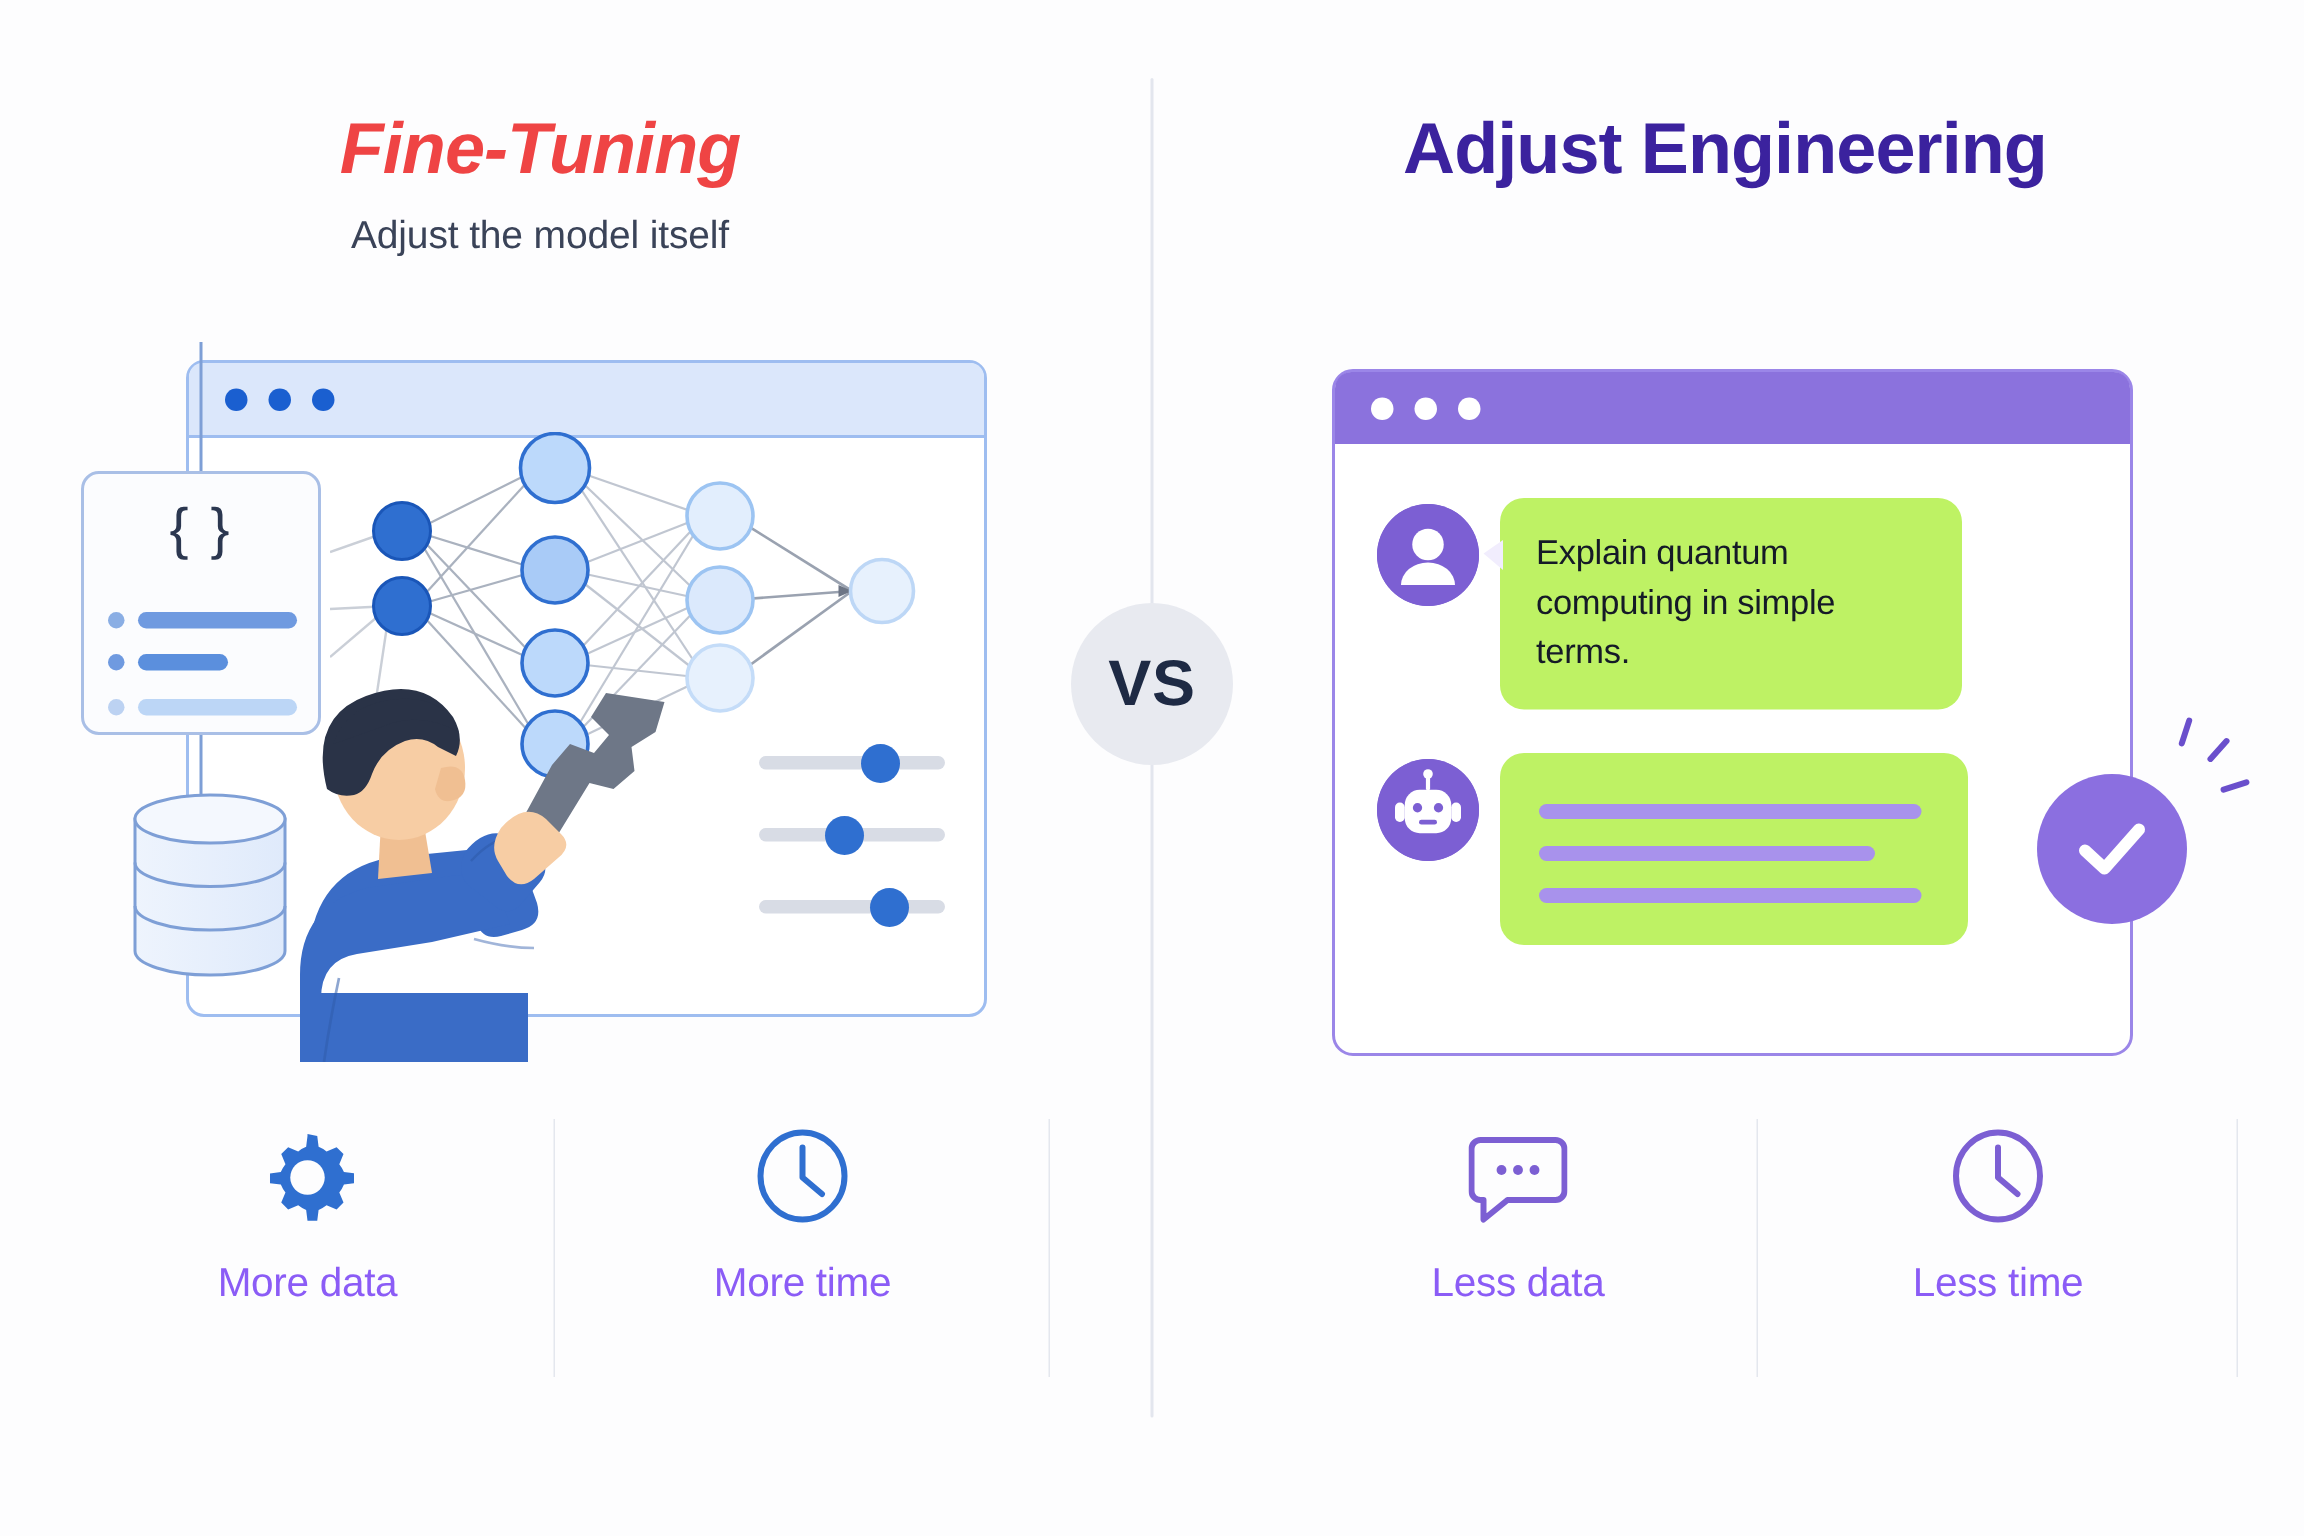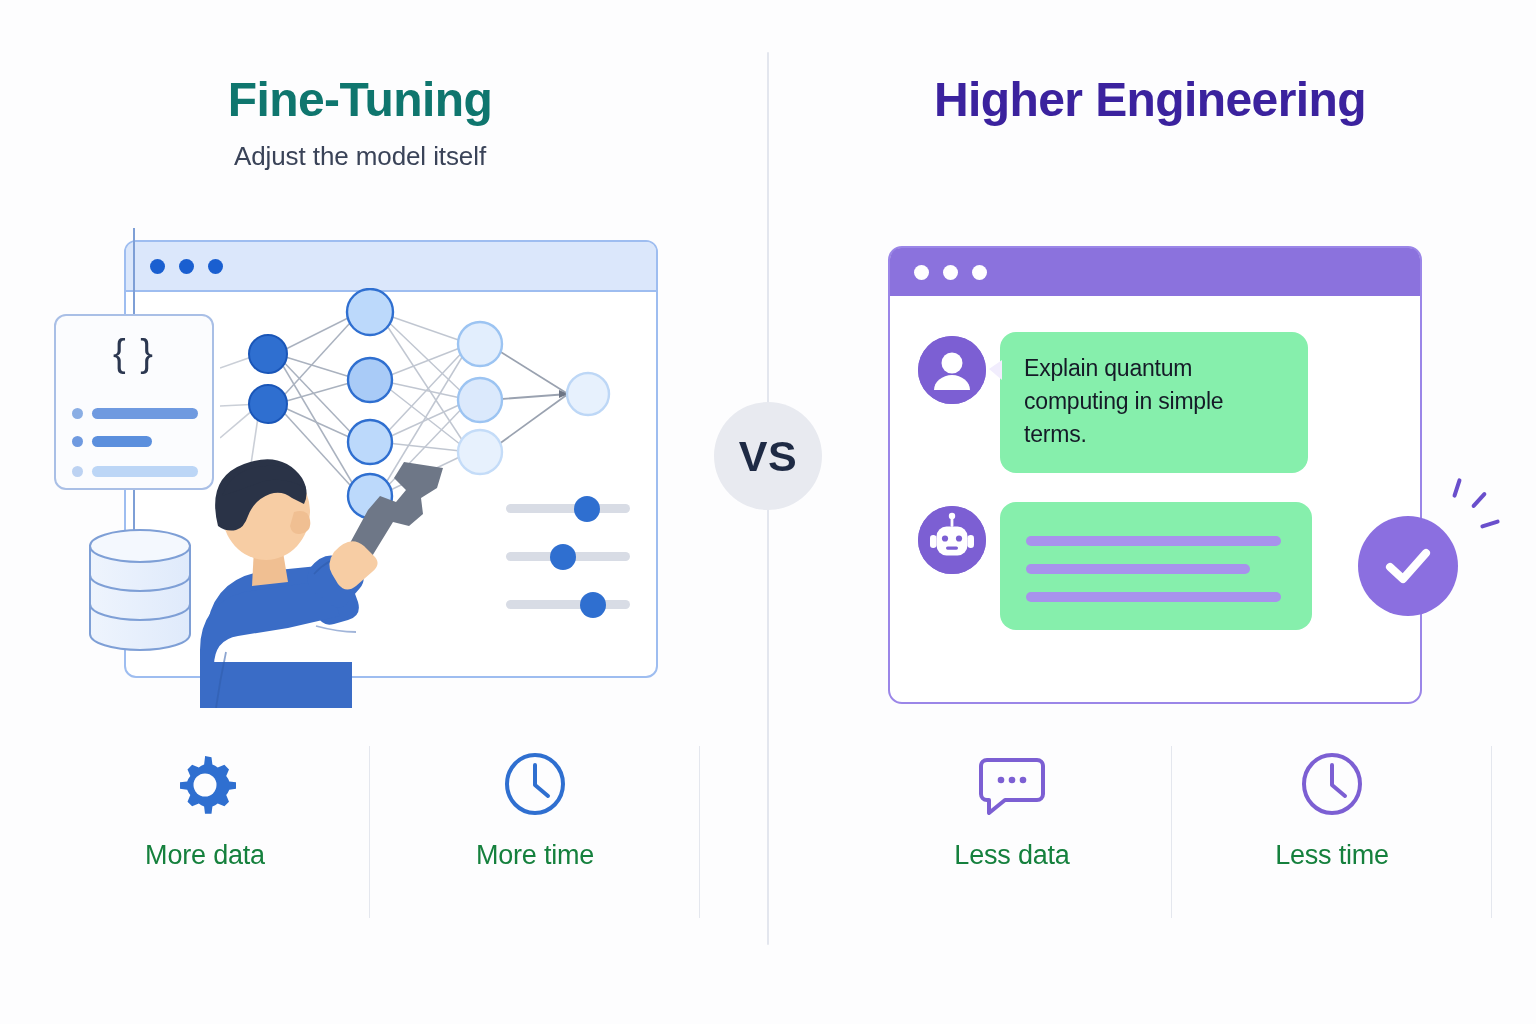--- a/index.html
+++ b/index.html
@@ -26,21 +26,21 @@
 
   
   .col-head{position:absolute;text-align:center;}
   .col-head h1{
     margin:0;font-size:48px;font-weight:bold;letter-spacing:-.6px;line-height:1.1;
   }
   .col-head h2{
     margin:14px 0 0 0;font-size:26px;font-weight:normal;color:#3a4358;letter-spacing:-.1px;
   }
   #head-left{left:60px;top:74px;width:600px;}
-  #head-left h1{color:#0f766e;}
+  #head-left h1{color:#ef4444;font-style:italic;}
   #head-right{left:870px;top:74px;width:560px;}
   #head-right h1{color:#3b229e;}
 
   
   #left-art{position:absolute;left:40px;top:228px;width:640px;height:480px;}
   .win-l{
     position:absolute;left:84px;top:12px;width:534px;height:438px;
     background:#fff;border:2px solid #9ebdf0;border-radius:12px;box-sizing:border-box;
   }
   .win-l .bar{
@@ -81,21 +81,21 @@
     background:#fff;border:2px solid #9b86e8;border-radius:14px;box-sizing:border-box;
   }
   .win-r .bar{
     height:48px;background:#8b72dd;border-radius:11px 11px 0 0;
     display:flex;align-items:center;gap:14px;padding-left:24px;
   }
   .win-r .bar i{width:15px;height:15px;border-radius:50%;background:#fff;display:block;}
 
   .avatar{position:absolute;width:68px;height:68px;border-radius:50%;background:#7c5fd3;}
   .bubble{
-    position:absolute;background:#86efac;border-radius:16px;box-sizing:border-box;
+    position:absolute;background:#bef264;border-radius:16px;box-sizing:border-box;
   }
   .bubble .tail{
     position:absolute;left:-11px;top:28px;width:0;height:0;
     border-top:9px solid transparent;border-bottom:11px solid transparent;
     border-right:13px solid #f1edfd;
   }
   .bubble p{
     margin:0;font-size:23px;line-height:1.43;color:#151a27;letter-spacing:-.2px;
   }
   .rbar{position:absolute;height:10px;border-radius:6px;background:#a892ec;}
@@ -106,40 +106,40 @@
   }
   .spark{position:absolute;background:#6a4fcc;border-radius:3px;}
 
   
   .stats{position:absolute;display:flex;}
   #stats-left{left:40px;top:742px;width:660px;}
   #stats-right{left:852px;top:742px;width:640px;}
   .stat{flex:1;display:flex;flex-direction:column;align-items:center;position:relative;}
   .stat .ico{height:74px;display:flex;align-items:flex-end;justify-content:center;}
   .stat .lbl{
-    margin-top:22px;font-size:27px;color:#15803d;text-align:right;line-height:1.27;letter-spacing:-.2px;
+    margin-top:22px;font-size:27px;color:#8b5cf6;text-align:right;line-height:1.27;letter-spacing:-.2px;
   }
   .sep{position:absolute;top:4px;width:1px;height:172px;background:#e4e7ee;}
 </style>
 </head>
 <body>
 
 <div class="stage">
 
   <div class="divider"></div>
   <div class="vs-badge">
     <span>VS</span>
   </div>
 
   <div class="col-head" id="head-left">
     <h1>Fine-Tuning</h1>
     <h2>Adjust the model itself</h2>
   </div>
   <div class="col-head" id="head-right">
-    <h1>Higher Engineering</h1>
+    <h1>Adjust Engineering</h1>
   </div>
 
   <div id="left-art">
 
     <div class="win-l">
       <div class="bar">
         <i></i>
         <i></i>
         <i></i>
       </div>

